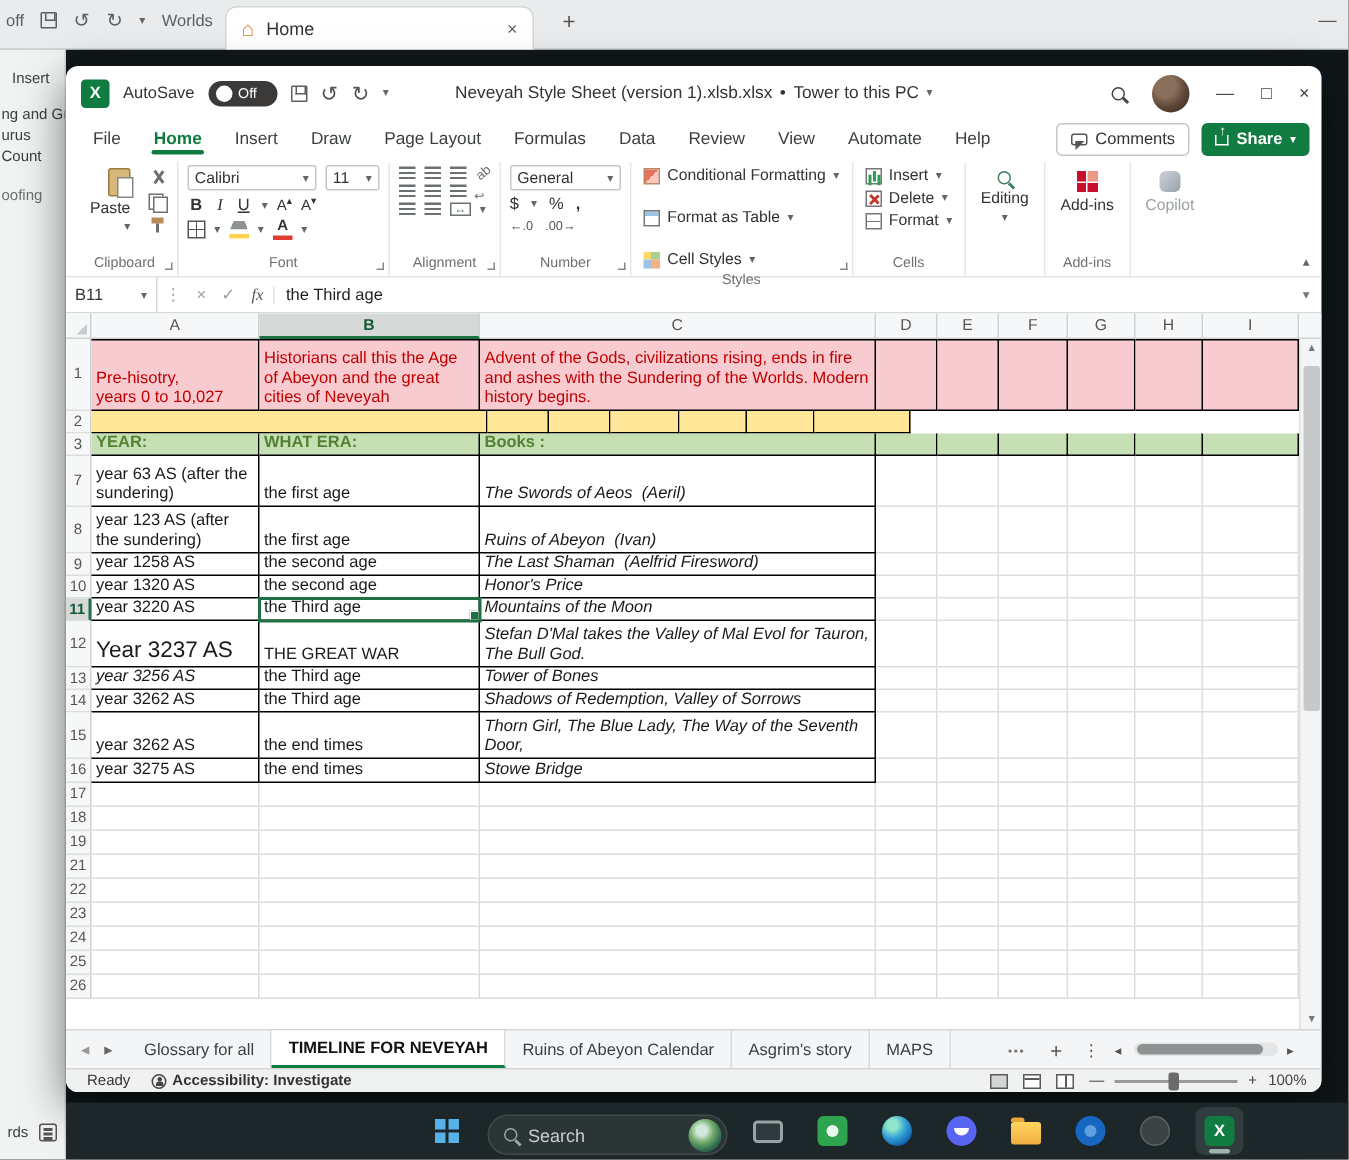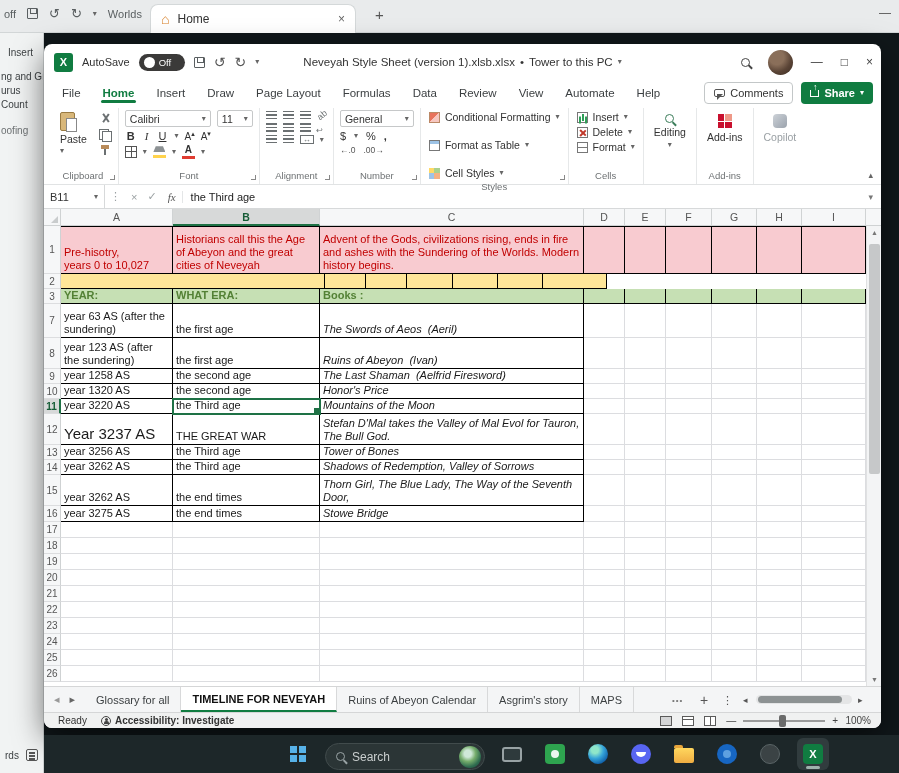--- a/index.html
+++ b/index.html
@@ -75,21 +75,21 @@
 .share-btn{display:flex;align-items:center;gap:5px;background:#107C41;color:#fff;border-radius:4px;height:22px;padding:0 9px;font-size:11px;font-weight:bold}
 .sh-ic{width:9px;height:7px;border:1px solid #fff;border-top:none;position:relative}
 .sh-arrow{position:absolute;left:1.5px;top:-8px;font-size:9px;font-weight:normal}
 
 
 .rbody{position:absolute;left:0;top:62px;width:837px;height:79px;display:flex;padding:2px 2px 0 4px;border-bottom:1px solid #e1e3e4;font-size:11px;color:#333}
 .rgroup{display:flex;flex-direction:column;border-right:1px solid #e6e8e9;padding:2px 6px 0;position:relative;flex:none}
 .rg-c{display:flex;gap:6px;flex:1}
 .rg-label{font-size:9.5px;color:#6d7173;text-align:center;padding:1px 0 3px;margin-top:auto}
 .lnch{position:absolute;right:3px;bottom:4px;width:5px;height:5px;border-right:1px solid #888;border-bottom:1px solid #888}
-.paste-btn{display:flex;flex-direction:column;align-items:flex-start;gap:2px;padding:2px 6px;font-size:10.5px}
+.paste-btn{display:flex;flex-direction:column;align-items:flex-end;gap:2px;padding:2px 6px;font-size:10.5px}
 .ic-paste{width:15px;height:19px;background:#d8b77a;border:1px solid #9a7b42;border-radius:2px;position:relative}
 .ic-paste::after{content:"";position:absolute;right:-3px;bottom:-2px;width:9px;height:12px;background:#fff;border:1px solid #888}
 .mini-col{display:flex;flex-direction:column;justify-content:flex-start;gap:5px;padding-top:3px}
 .mi{width:13px;height:11px;position:relative;display:block}
 .ic-cut::before,.ic-cut::after{content:"";position:absolute;left:6px;top:0;width:1.5px;height:10px;background:#6b7072}
 .ic-cut::before{transform:rotate(35deg)}.ic-cut::after{transform:rotate(-35deg)}
 .ic-copy::before{content:"";position:absolute;left:0;top:0;width:8px;height:9px;border:1px solid #6b7072;background:#fff}
 .ic-copy::after{content:"";position:absolute;left:3px;top:2px;width:8px;height:9px;border:1px solid #6b7072;background:#fff}
 .ic-painter::before{content:"";position:absolute;left:2px;top:0;width:8px;height:4px;background:#b98b5a}
 .ic-painter::after{content:"";position:absolute;left:5px;top:4px;width:2px;height:6px;background:#6b7072}
@@ -600,21 +600,21 @@
         <div class="cell c-d ital" style="width: 264px;">Stefan D'Mal takes the Valley of Mal Evol for Tauron, The Bull God.</div>
         <div class="cell c-e" style="width: 41px;"></div>
         <div class="cell c-e" style="width: 41px;"></div>
         <div class="cell c-e" style="width: 46px;"></div>
         <div class="cell c-e" style="width: 45px;"></div>
         <div class="cell c-e" style="width: 45px;"></div>
         <div class="cell c-e" style="width: 64px;"></div>
       </div>
       <div class="grow" style="height: 15px;">
         <div class="rh">13</div>
-        <div class="cell c-d" style="width: 112px;">year 3256 AS</div>
+        <div class="cell c-d" style="width: 112px; font-style: italic;">year 3256 AS</div>
         <div class="cell c-d" style="width: 147px;">the Third age</div>
         <div class="cell c-d ital" style="width: 264px;">Tower of Bones</div>
         <div class="cell c-e" style="width: 41px;"></div>
         <div class="cell c-e" style="width: 41px;"></div>
         <div class="cell c-e" style="width: 46px;"></div>
         <div class="cell c-e" style="width: 45px;"></div>
         <div class="cell c-e" style="width: 45px;"></div>
         <div class="cell c-e" style="width: 64px;"></div>
       </div>
       <div class="grow" style="height: 15px;">
@@ -672,32 +672,20 @@
         <div class="cell c-e" style="width: 264px;"></div>
         <div class="cell c-e" style="width: 41px;"></div>
         <div class="cell c-e" style="width: 41px;"></div>
         <div class="cell c-e" style="width: 46px;"></div>
         <div class="cell c-e" style="width: 45px;"></div>
         <div class="cell c-e" style="width: 45px;"></div>
         <div class="cell c-e" style="width: 64px;"></div>
       </div>
       <div class="grow" style="height: 16px;">
         <div class="rh">19</div>
-        <div class="cell c-e" style="width: 112px;"></div>
-        <div class="cell c-e" style="width: 147px;"></div>
-        <div class="cell c-e" style="width: 264px;"></div>
-        <div class="cell c-e" style="width: 41px;"></div>
-        <div class="cell c-e" style="width: 41px;"></div>
-        <div class="cell c-e" style="width: 46px;"></div>
-        <div class="cell c-e" style="width: 45px;"></div>
-        <div class="cell c-e" style="width: 45px;"></div>
-        <div class="cell c-e" style="width: 64px;"></div>
-      </div>
-      <div class="grow" style="height: 16px;">
-        <div class="rh">20</div>
         <div class="cell c-e" style="width: 112px;"></div>
         <div class="cell c-e" style="width: 147px;"></div>
         <div class="cell c-e" style="width: 264px;"></div>
         <div class="cell c-e" style="width: 41px;"></div>
         <div class="cell c-e" style="width: 41px;"></div>
         <div class="cell c-e" style="width: 46px;"></div>
         <div class="cell c-e" style="width: 45px;"></div>
         <div class="cell c-e" style="width: 45px;"></div>
         <div class="cell c-e" style="width: 64px;"></div>
       </div>

